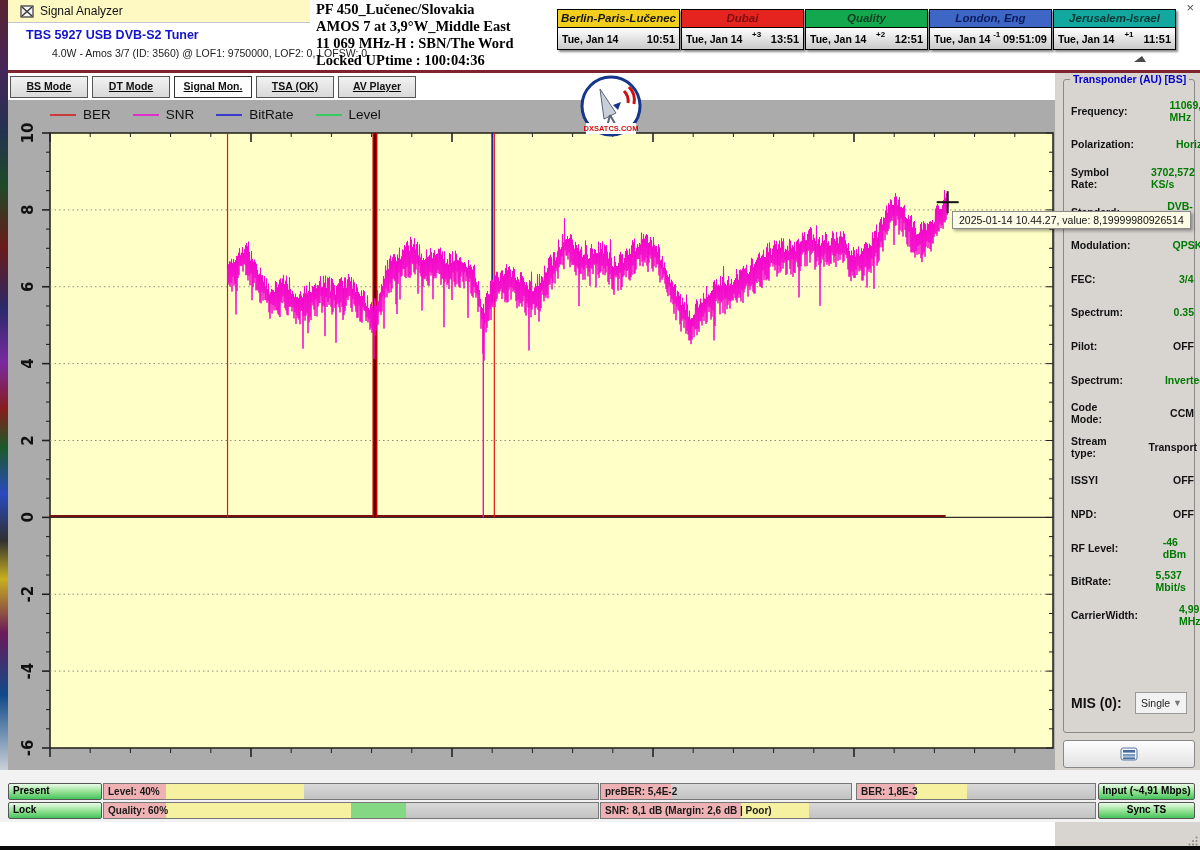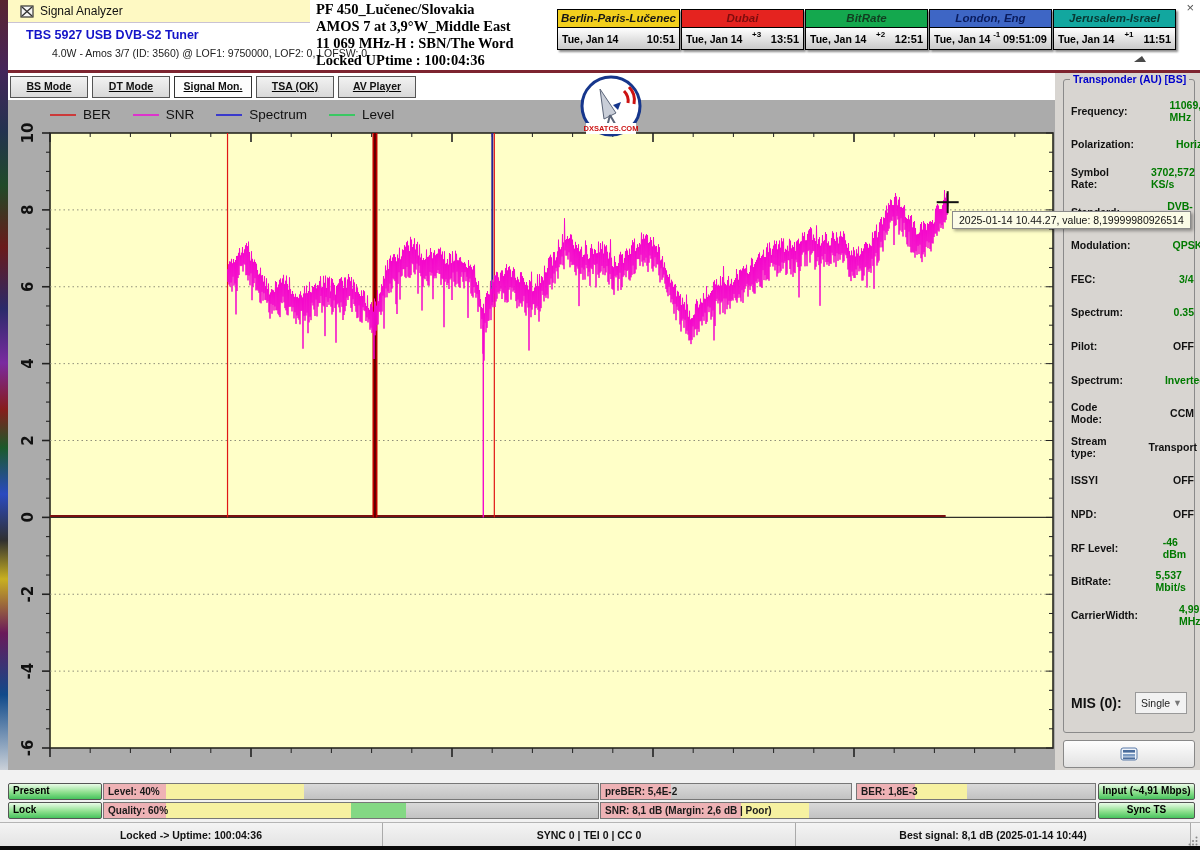--- a/index.html
+++ b/index.html
@@ -129,21 +129,21 @@
       </div>
       <div class="clock">
         <div class="clock-name" style="background: rgb(229, 35, 31); color: rgb(125, 13, 13);">Dubai</div>
         <div class="clock-body">
           <span class="clock-date">Tue, Jan 14</span>
           <span class="clock-off">+3</span>
           <span class="clock-time">13:51</span>
         </div>
       </div>
       <div class="clock">
-        <div class="clock-name" style="background: rgb(20, 168, 78); color: rgb(18, 60, 32);">BitRate</div>
+        <div class="clock-name" style="background: rgb(20, 168, 78); color: rgb(18, 60, 32);">Quality</div>
         <div class="clock-body">
           <span class="clock-date">Tue, Jan 14</span>
           <span class="clock-off">+2</span>
           <span class="clock-time">12:51</span>
         </div>
       </div>
       <div class="clock">
         <div class="clock-name" style="background: rgb(62, 102, 197); color: rgb(10, 28, 94);">London, Eng</div>
         <div class="clock-body">
           <span class="clock-date">Tue, Jan 14</span>
@@ -322,21 +322,21 @@
         <div class="legend-item">
           <span class="legend-line" style="background: rgb(204, 58, 58);"></span>
           <span>BER</span>
         </div>
         <div class="legend-item">
           <span class="legend-line" style="background: rgb(221, 51, 204);"></span>
           <span>SNR</span>
         </div>
         <div class="legend-item">
           <span class="legend-line" style="background: rgb(58, 58, 204);"></span>
-          <span>Spectrum</span>
+          <span>BitRate</span>
         </div>
         <div class="legend-item">
           <span class="legend-line" style="background: rgb(58, 200, 98);"></span>
           <span>Level</span>
         </div>
       </div>
   </div>
 
   <svg id="logo" viewBox="0 0 62 64">
     <circle cx="31" cy="31" r="29" fill="#ffffff" stroke="#16368c" stroke-width="3"></circle>
@@ -467,25 +467,20 @@
         </div>
         <div class="mbar" style="left: 600px; width: 494px;">
           <div class="seg" style="left: 0px; width: 140px; background: rgb(238, 178, 181);"></div>
           <div class="seg" style="left: 140px; width: 68px; background: rgb(246, 241, 161);"></div>
           <div class="blabel">SNR: 8,1 dB (Margin: 2,6 dB | Poor)</div>
         </div>
         <div class="pill" style="left: 1098px; width: 95px; text-align: center; padding-left: 0px;">Sync TS</div>
       </div>
     </div>
 
-  <div id="statusbar">
-      <div class="sb-sec" style="width: 382px;">Locked -&gt; Uptime: 100:04:36</div>
-      <div class="sb-sec" style="width: 412px;">SYNC 0 | TEI 0 | CC 0</div>
-      <div class="sb-sec" style="width: 394px;">Best signal: 8,1 dB (2025-01-14 10:44)</div>
-    </div>
   <svg id="grip" viewBox="0 0 10 10">
     <circle cx="8.5" cy="1.5" r="1" fill="#888"></circle>
       <circle cx="8.5" cy="5" r="1" fill="#888"></circle>
     <circle cx="8.5" cy="8.5" r="1" fill="#888"></circle>
       <circle cx="5" cy="5" r="1" fill="#888"></circle>
     <circle cx="5" cy="8.5" r="1" fill="#888"></circle>
       <circle cx="1.5" cy="8.5" r="1" fill="#888"></circle>
   </svg>
   <div id="bottom-strip"></div>
 </div>

